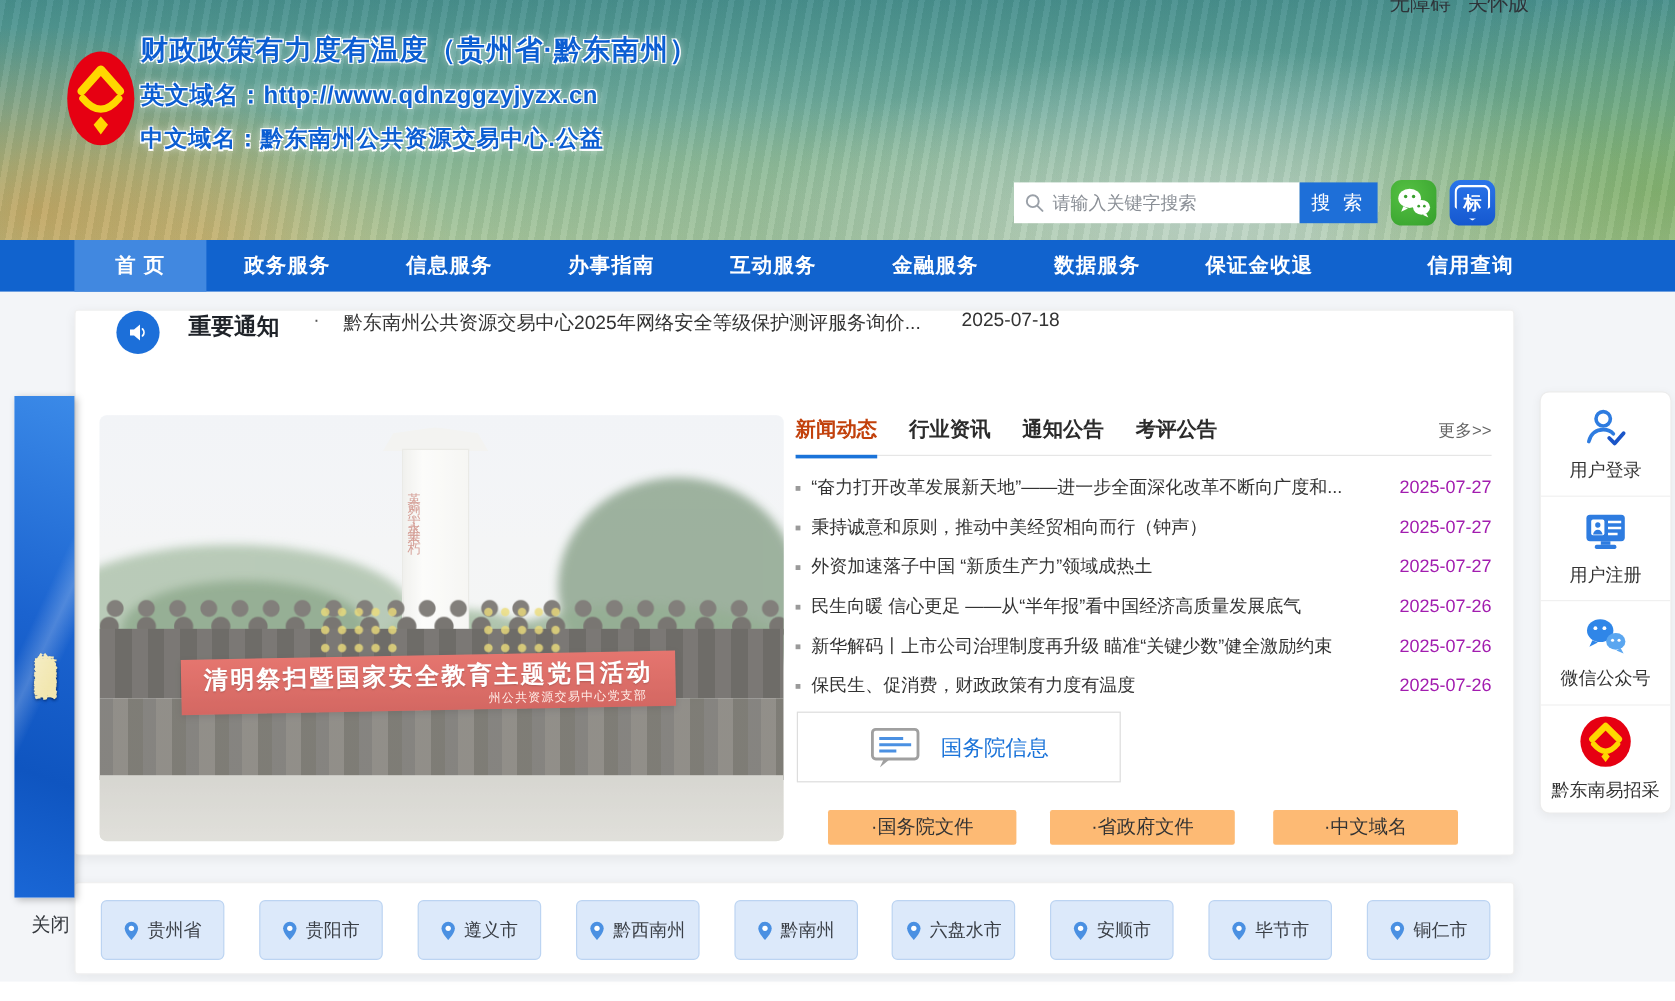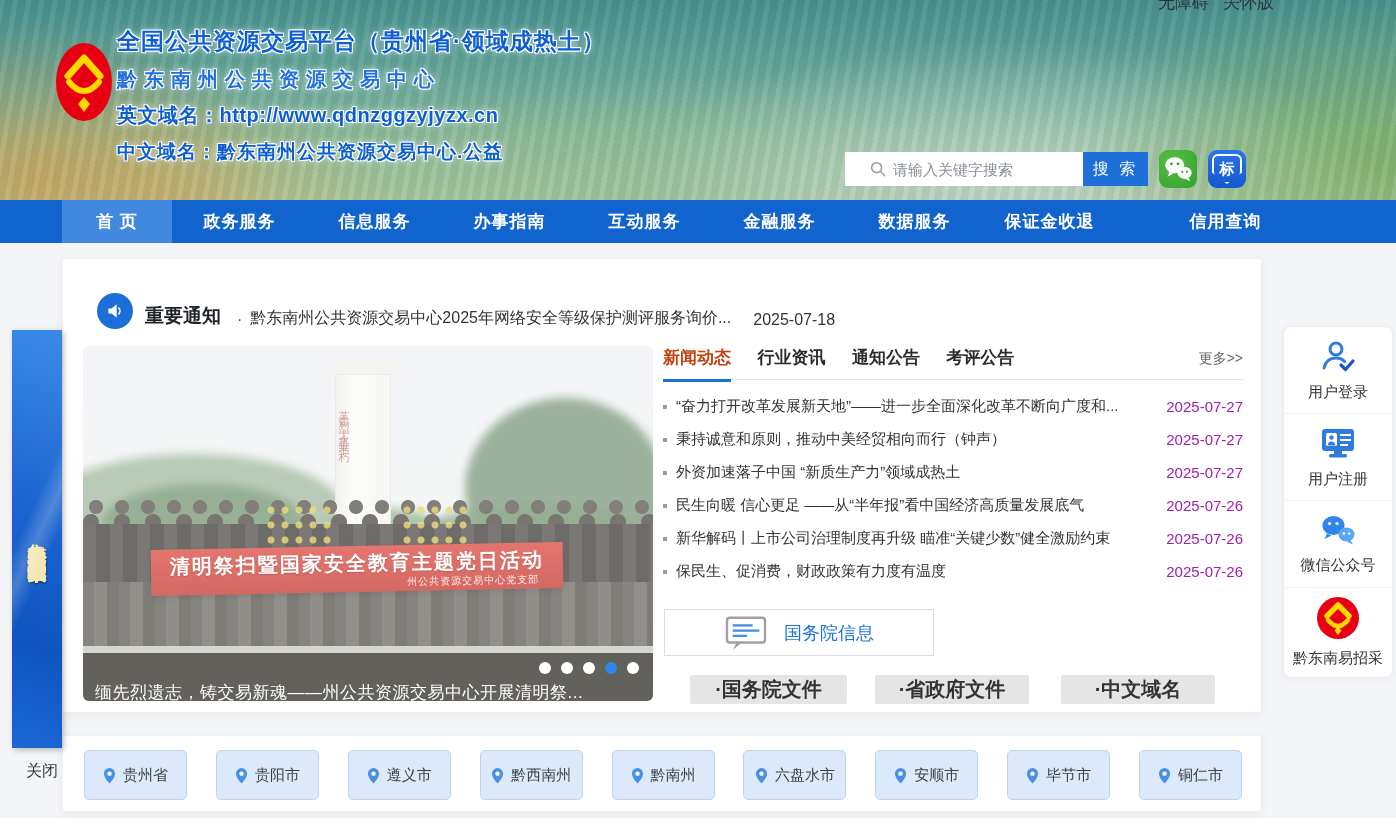--- a/index.html
+++ b/index.html
@@ -23,21 +23,21 @@
   .topbar span { margin-right:14px; }
   .logo-main { position:absolute; left:55px; top:42px; z-index:4; }
   .header-titles { position:absolute; left:117px; top:26px; z-index:4; width:560px;
     color:#0c5ed2; font-weight:bold;
     text-shadow:-1px -1px 0 #fff,1px -1px 0 #fff,-1px 1px 0 #fff,1px 1px 0 #fff,0 0 7px rgba(255,255,255,.95); }
   .ht1 { font-size:23px; letter-spacing:1px; }
   .ht2 { font-size:20px; margin-top:9px; letter-spacing:7px; color:#2070dd; }
   .ht3 { font-size:20px; margin-top:9px; letter-spacing:.5px; }
   .ht4 { font-size:19px; margin-top:10px; letter-spacing:1px; }
   .search-row { position:absolute; left:845px; top:150px; z-index:5; display:flex; align-items:center; }
-  .search-box { display:flex; align-items:center; width:238px; height:34px; background:#fff; padding-left:24px; }
+  .search-box { display:flex; align-items:center; width:238px; height:34px; background:#fff; padding-left:8px; }
   .search-box svg { flex:0 0 auto; }
   .search-box input { border:0; outline:none; width:190px; margin-left:6px; font-size:15px; color:#333;
     font-family:"Liberation Sans","DejaVu Sans",sans-serif; }
   .search-box input::placeholder { color:#8a8f96; }
   .search-btn { width:65px; height:34px; background:#1e6fd8; color:#fff; font-size:16px; border:0;
     cursor:pointer; letter-spacing:3px; font-family:inherit; }
   .app-icon { width:38px; height:38px; border-radius:9px; margin-left:11px; display:flex; align-items:center; justify-content:center; position:relative; }
   .app-wechat { background:radial-gradient(circle at 35% 30%, #55c043, #35a02c); }
   .app-biao { background:linear-gradient(180deg,#2a74ea,#1558cf); color:#fff; }
   .app-biao .shield { position:absolute; inset:4px; border:2px solid #fff; border-radius:6px 6px 12px 12px;
@@ -52,21 +52,21 @@
   .nav-item:last-child { flex:1; }
   .nav-item.active { width:110px; background:#4188e0; }
 
   
   .page-body { position:absolute; left:0; top:243px; width:1396px; height:575px; background:#f3f5f8; }
 
   .main-card { position:absolute; left:62px; top:15px; width:1200px; height:455px; background:#fff;
     border:1px solid #f0f0f0; box-shadow:0 2px 10px rgba(0,0,0,.06); border-radius:3px; }
 
   
-  .notice-row { position:absolute; left:0; top:0; width:1200px; height:70px; display:flex; align-items:flex-end; }
+  .notice-row { position:absolute; left:0; top:0; width:1200px; height:70px; display:flex; align-items:flex-start;gap:12px; }
   .speaker-wrap { width:36px; height:36px; border-radius:50%; background:#1c6fd9; margin-left:34px;
     display:flex; align-items:center; justify-content:center; }
   .notice-label { font-size:19px; font-weight:bold; color:#1f2329; margin-left:12px; }
   .notice-bullet { color:#555; margin-left:16px; font-size:16px; }
   .notice-title { font-size:16px; color:#333; margin-left:8px; cursor:pointer; }
   .notice-date { font-size:16px; color:#333; margin-left:22px; }
 
   
   .carousel { position:absolute; left:20px; top:87px; width:570px; height:355px; border-radius:6px;
     overflow:hidden; background:linear-gradient(180deg,#eef1f5 0%,#f2f3f1 60%,#e7e7e2 100%); }
@@ -109,25 +109,25 @@
   .tabs-row { position:absolute; left:0; top:0; width:580px; height:34px; border-bottom:1px solid #e6e6e6; }
   .tab { display:inline-block; font-size:17px; font-weight:bold; color:#2b2b2b; margin-right:22px;
     padding-bottom:10px; cursor:pointer; }
   .tab.active { color:#c2410c; border-bottom:3px solid #1a73d9; }
   .more-link { position:absolute; right:0; top:4px; font-size:14px; color:#666; cursor:pointer; }
   .news-list { position:absolute; left:0; top:44px; width:580px; }
   .news-item { display:flex; align-items:center; height:33px; cursor:pointer; }
   .sq-bullet { width:4px; height:4px; background:#9a9a9a; margin-right:9px; flex:0 0 auto; }
   .news-title { font-size:15px; color:#333; white-space:nowrap; overflow:hidden; flex:1; }
   .news-date { font-size:15px; color:#a21caf; margin-left:12px; flex:0 0 auto; }
-  .quick-box { position:absolute; top:263px; width:270px; height:47px; border:1px solid #ddd; background:#fff;
+  .quick-box { position:absolute; top:247px; width:270px; height:59px; border:1px solid #ddd; background:#fff;
     display:flex; align-items:center; justify-content:center; gap:16px; cursor:pointer; }
   .quick-label { font-size:18px; color:#1a73d9; }
-  .doc-btn { position:absolute; top:329px; height:29px; background:#e5e5e5; color:#333; font-size:20px;
-    display:flex; align-items:center; justify-content:center; cursor:pointer; border-radius:2px;font-weight:bold; }
+  .doc-btn { position:absolute; top:329px; height:29px; background:#fdba74; color:#333; font-size:16px;
+    display:flex; align-items:center; justify-content:center; cursor:pointer; border-radius:2px; }
 
   
   .bottom-card { position:absolute; left:62px; top:492px; width:1200px; height:77px; background:#fff;
     border:1px solid #f0f0f0; box-shadow:0 2px 10px rgba(0,0,0,.06); border-radius:3px; }
   .cities-row { position:absolute; left:21px; top:14px; width:1158px; height:50px; display:flex; justify-content:space-between; }
   .city-btn { width:103px; height:50px; background:#dce9fa; border:1px solid #bcd4f2; border-radius:5px;
     display:flex; align-items:center; justify-content:center; gap:7px; cursor:pointer; }
   .city-btn span { font-size:15px; color:#3a3f46; }
 
   
@@ -161,22 +161,21 @@
     <div class="logo-main">
       <svg width="58" height="80" viewBox="0 0 58 80">
         <ellipse cx="29" cy="40" rx="28" ry="39" fill="#e60012"></ellipse>
         <path d="M13 34 L29 16 L45 34" stroke="#ffd800" stroke-width="7" fill="none" stroke-linecap="round" stroke-linejoin="round"></path>
         <path d="M14 40 Q29 58 44 40" stroke="#ffd800" stroke-width="6" fill="none" stroke-linecap="round"></path>
         <path d="M29 55 l6 7 -6 8 -6 -8 z" fill="#ffd800"></path>
       </svg>
     </div>
 
     <div class="header-titles">
-      <div class="ht1">全国公共资源交易平台（贵州省·领域成热土）</div>
-      <div class="ht2">黔东南州公共资源交易中心</div>
+      <div class="ht1">财政政策有力度有温度（贵州省·黔东南州）</div>
       <div class="ht3">英文域名：http://www.qdnzggzyjyzx.cn</div>
       <div class="ht4">中文域名：黔东南州公共资源交易中心.公益</div>
     </div>
 
     <div class="search-row">
       <div class="search-box">
         <svg width="18" height="18" viewBox="0 0 20 20">
           <circle cx="8.5" cy="8.5" r="5.5" stroke="#9aa0a8" stroke-width="1.8" fill="none"></circle>
           <line x1="12.8" y1="12.8" x2="17.5" y2="17.5" stroke="#9aa0a8" stroke-width="1.8" stroke-linecap="round"></line>
         </svg>
@@ -250,30 +249,20 @@
         <div class="crowd-bodies"></div>
         <div class="flowers" style="left:182px;top:158px;"></div>
         <div class="flowers" style="left:318px;top:158px;"></div>
         <div class="crowd-legs"></div>
         <div class="ground"></div>
         <div class="red-banner">
           <div class="rb1">清明祭扫暨国家安全教育主题党日活动</div>
           <div class="rb2">州公共资源交易中心党支部</div>
         </div>
         <div class="photo-wash"></div>
-        <div class="caption-bar">
-          <span class="caption-text">缅先烈遗志，铸交易新魂——州公共资源交易中心开展清明祭...</span>
-          <div class="dots">
-            <span class="dot"></span>
-            <span class="dot"></span>
-            <span class="dot"></span>
-            <span class="dot active"></span>
-            <span class="dot"></span>
-          </div>
-        </div>
       </div>
 
       <div class="news-panel">
         <div class="tabs-row">
           <span class="tab active">新闻动态</span>
           <span class="tab">行业资讯</span>
           <span class="tab">通知公告</span>
           <span class="tab">考评公告</span>
           <span class="more-link">更多&gt;&gt;</span>
         </div>

